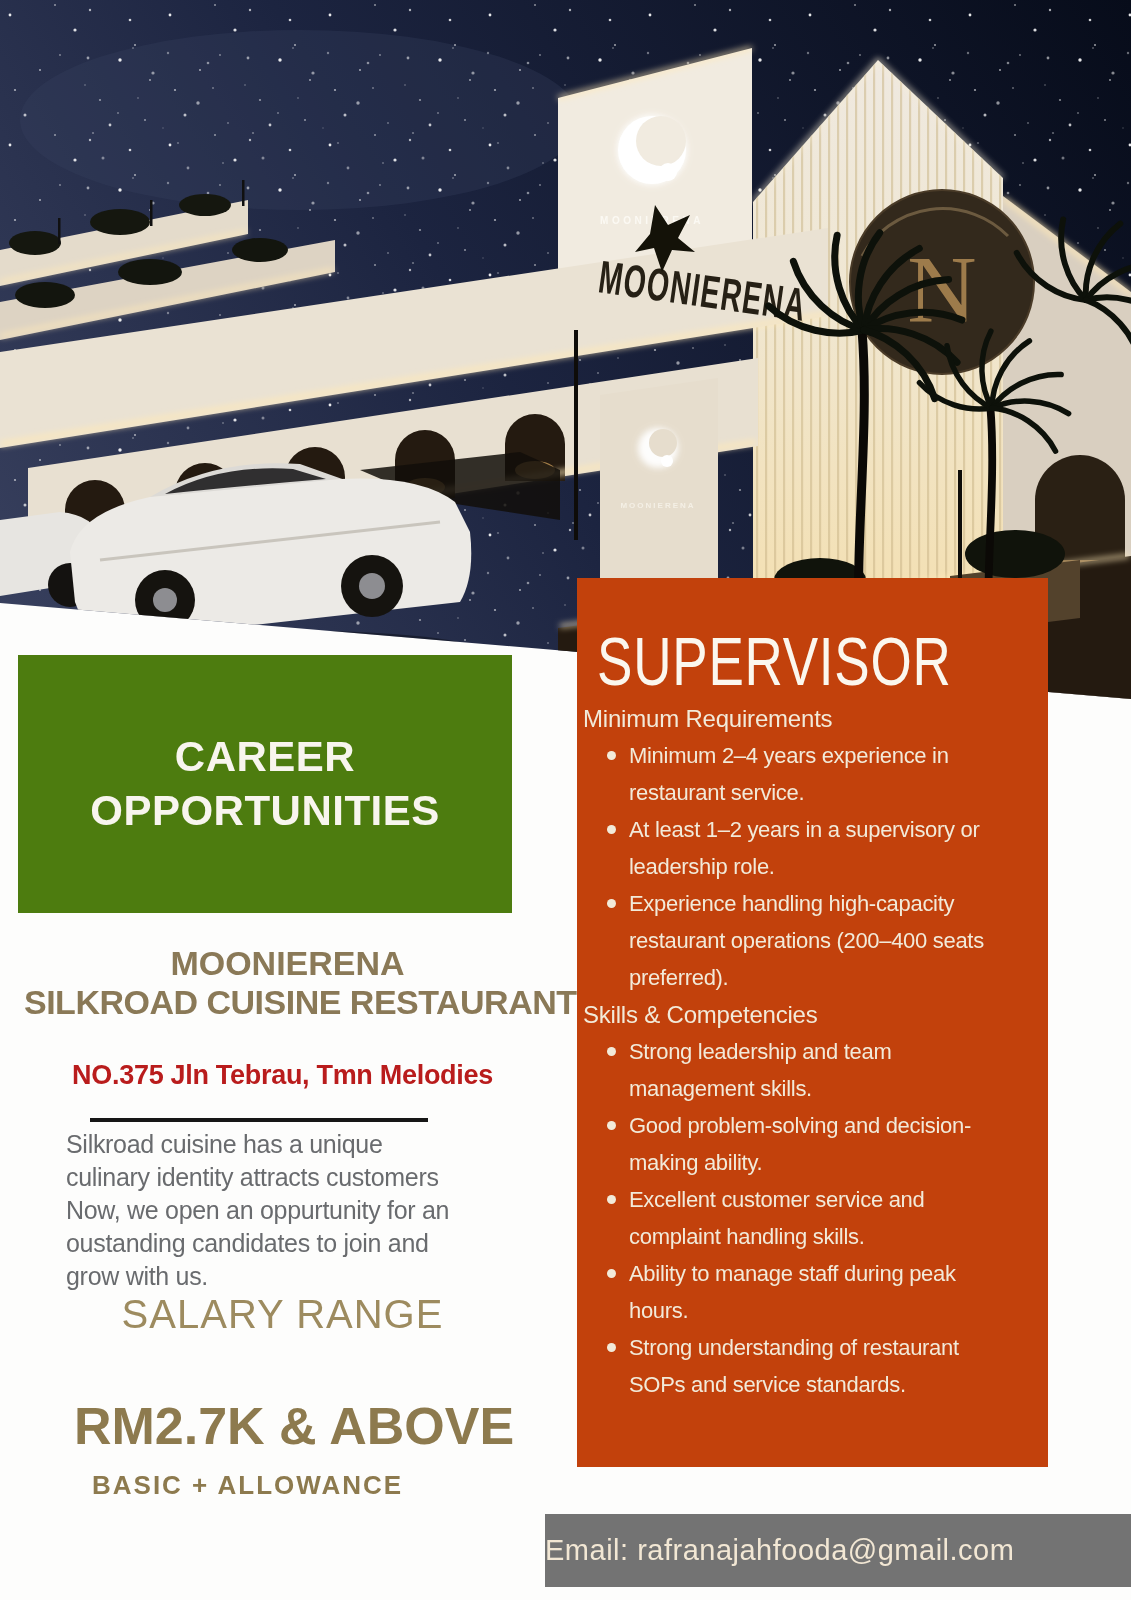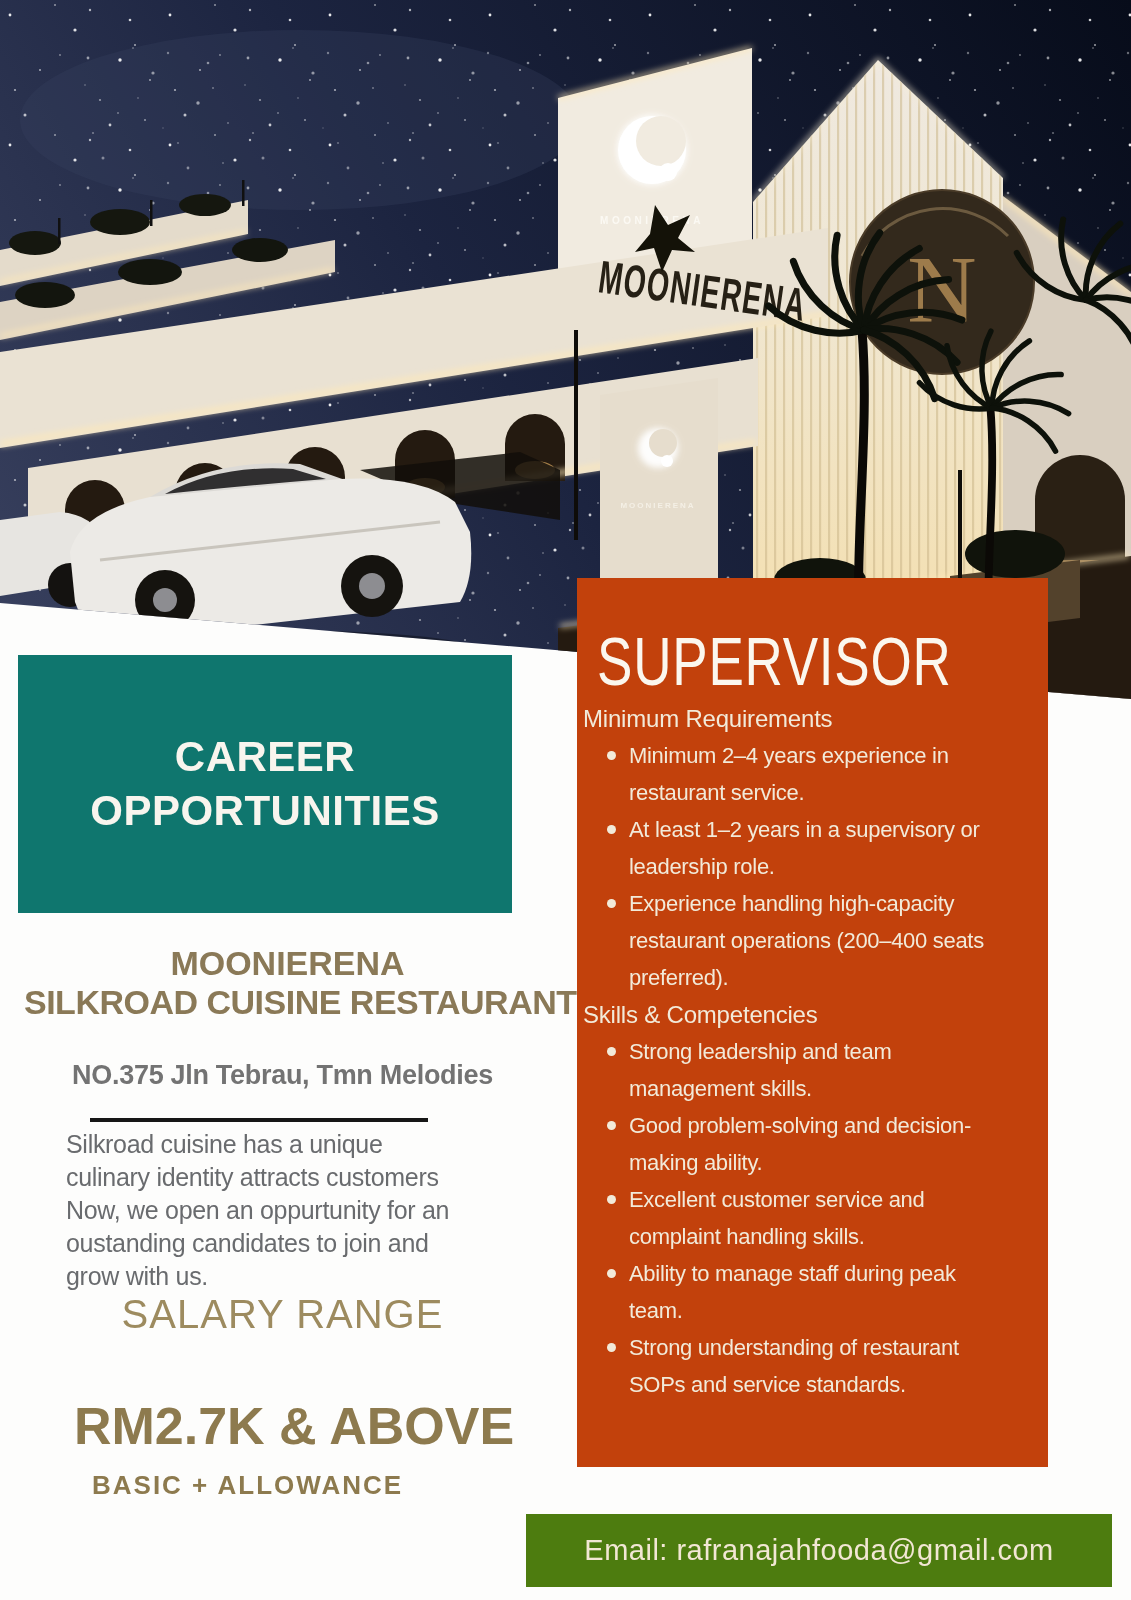--- a/index.html
+++ b/index.html
@@ -3,28 +3,28 @@
 <meta charset="utf-8">
 <style>
   html,body{margin:0;padding:0;background:#e8e8e8;}
   .poster{position:relative;width:1131px;height:1600px;background:#fdfdfc;overflow:hidden;
           font-family:"Liberation Sans",sans-serif;}
   
   .photo{position:absolute;left:0;top:0;width:1131px;height:700px;
          clip-path:polygon(0 0,1131px 0,1131px 699px,0 603px);}
   .photo svg{display:block;}
   
-  .career-box{position:absolute;left:18px;top:655px;width:494px;height:258px;background:#0f766e;
+  .career-box{position:absolute;left:18px;top:655px;width:494px;height:258px;background:#4d7c0f;
               display:flex;flex-direction:column;align-items:center;justify-content:center;}
   .career-line{color:#f8f5ee;font-weight:700;font-size:42px;line-height:54px;letter-spacing:.5px;text-align:center;}
   
   .company{position:absolute;left:0;top:944px;width:575px;text-align:center;color:#8a7957;font-weight:700;}
   .company-name{font-size:34px;line-height:39px;}
   .company-sub{font-size:34px;line-height:39px;letter-spacing:-.5px;white-space:nowrap;margin-left:24px;}
-  .address{position:absolute;left:0;top:1060px;width:565px;text-align:center;color:#737373;
+  .address{position:absolute;left:0;top:1060px;width:565px;text-align:center;color:#b91c1c;
            font-weight:700;font-size:27px;letter-spacing:-.3px;}
   .divider{position:absolute;left:90px;top:1118px;width:338px;height:4px;background:#161616;}
   .about{position:absolute;left:66px;top:1128px;width:480px;color:#696b6e;font-size:25px;
          line-height:33px;letter-spacing:-.3px;}
   
   .salary-label{position:absolute;left:0;top:1292px;width:565px;text-align:center;color:#9d8b5f;
                 font-size:40px;font-weight:500;letter-spacing:1px;}
   .salary-amount{position:absolute;left:0;top:1396px;width:530px;text-align:center;color:#8d7a4e;
                  font-size:52px;font-weight:800;letter-spacing:0;padding-left:29px;}
   .salary-benefits{position:absolute;left:92px;top:1468px;color:#8d7a4e;font-size:26px;
@@ -34,22 +34,22 @@
   .sup-title{position:absolute;left:20px;top:44px;color:#fbf7ee;font-size:68px;font-weight:400;
              letter-spacing:1px;transform:scaleX(.78);transform-origin:0 0;white-space:nowrap;}
   .sup-content{position:absolute;left:6px;top:122px;right:2px;color:#f2ead9;font-size:22px;
                line-height:37px;letter-spacing:-.3px;}
   .sup-heading{font-size:24px;letter-spacing:-.2px;}
   .bullet-item{display:flex;}
   .bullet-dot{width:9px;height:9px;border-radius:50%;background:#f2ead9;margin:14px 13px 0 24px;flex:none;}
   .bullet-lines{flex:1;}
   .bullet-line{white-space:nowrap;}
   
-  .email-bar{position:absolute;left:526px;top:1514px;width:586px;height:73px;background:#4d7c0f;
-             display:flex;align-items:center;justify-content:center;}
+  .email-bar{position:absolute;left:545px;top:1514px;width:586px;height:73px;background:#737373;
+             display:flex;align-items:center;}
   .email-text{color:#f2e7d4;font-size:29px;font-weight:400;letter-spacing:.5px;}
 </style>
 </head>
 <body>
 
 <div class="poster">
 
   <div class="photo">
     <svg width="1131" height="700" viewBox="0 0 1131 700">
       <defs>
@@ -320,21 +320,21 @@
           <span class="bullet-dot"></span>
           <div class="bullet-lines">
             <div class="bullet-line">Excellent customer service and</div>
             <div class="bullet-line">complaint handling skills.</div>
           </div>
         </div>
         <div class="bullet-item">
           <span class="bullet-dot"></span>
           <div class="bullet-lines">
             <div class="bullet-line">Ability to manage staff during peak</div>
-            <div class="bullet-line">team.</div>
+            <div class="bullet-line">hours.</div>
           </div>
         </div>
         <div class="bullet-item">
           <span class="bullet-dot"></span>
           <div class="bullet-lines">
             <div class="bullet-line">Strong understanding of restaurant</div>
             <div class="bullet-line">SOPs and service standards.</div>
           </div>
         </div>
       </div>

